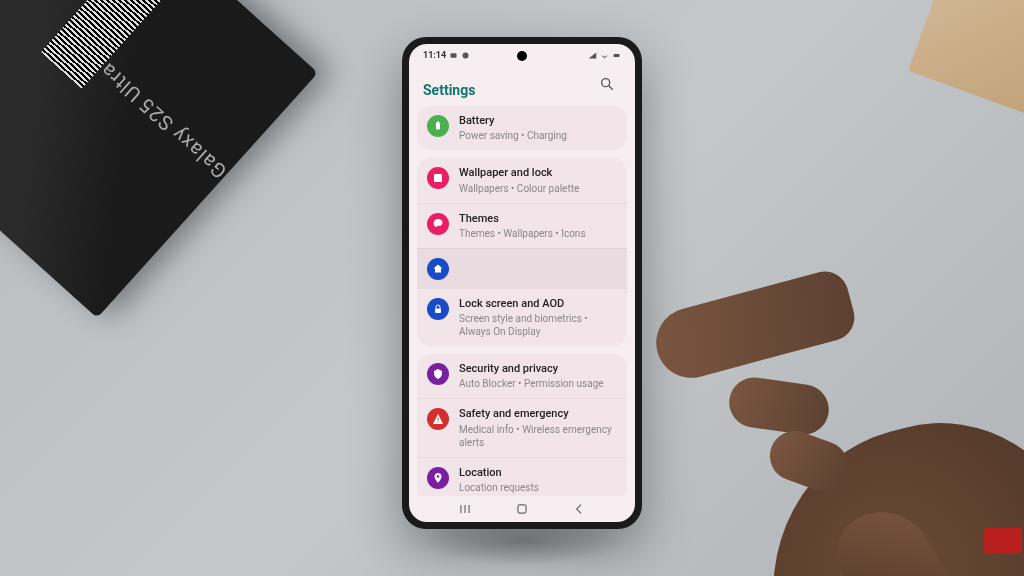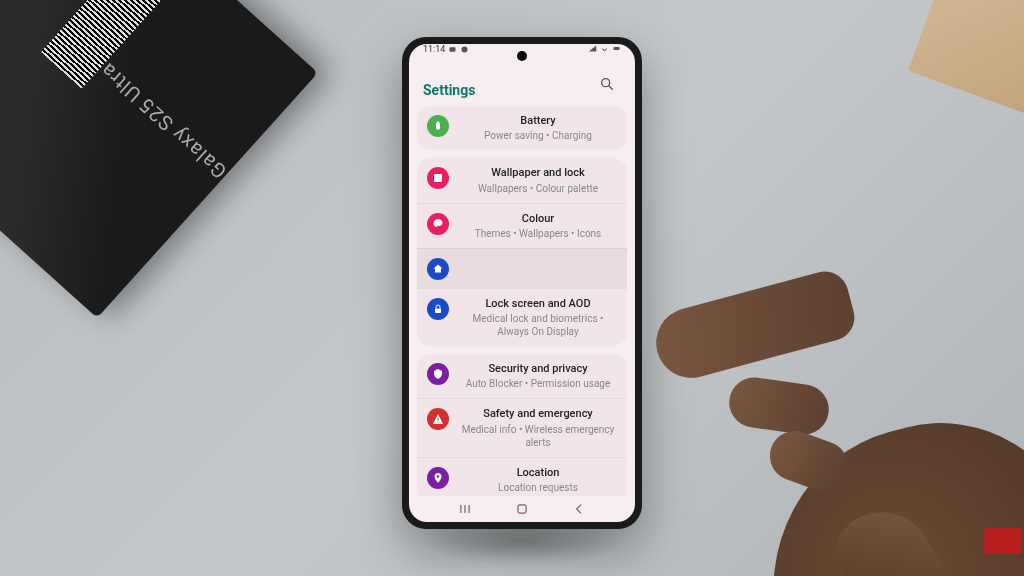--- a/index.html
+++ b/index.html
@@ -80,25 +80,25 @@
     border-radius: 18px;
     overflow: hidden;
     display: flex;
     flex-direction: column;
   }
   
   
   .status-bar {
     height: 22px;
     display: flex;
-    align-items: flex-start;
+    align-items: center;
     justify-content: space-between;
     padding: 0 14px;
     font-size: 9px;
-    font-weight: 400;
+    font-weight: 700;
     color: #333;
   }
   .status-left, .status-right { display: flex; align-items: center; gap: 3px; }
   .status-icon { width: 9px; height: 9px; display: inline-block; }
   
   
   .header {
     display: flex;
     align-items: center;
     justify-content: space-between;
@@ -124,21 +124,20 @@
     flex: 1;
     overflow: hidden;
     padding: 0 8px;
   }
   
   .card {
     background: #f2e5ea;
     border-radius: 14px;
     margin-bottom: 8px;
     overflow: hidden;
-    text-align: center;
   }
   
   .row {
     display: flex;
     align-items: flex-start;
     padding: 8px 10px;
     gap: 10px;
     min-height: 36px;
   }
   .row + .row {
@@ -340,41 +339,41 @@
             <div class="row-subtitle">Wallpapers • Colour palette</div>
           </div>
         </div>
         <div class="row">
           <div class="icon-badge" style="background:#e91e63">
             <svg viewBox="0 0 24 24">
                 <path d="M12 2 C7 2 3 6 3 11 c0 4 3 7 7 7 l1-3 3 1 c4 0 7-3 7-7 C21 5 17 2 12 2 Z"></path>
               </svg>
           </div>
           <div class="row-text">
-            <div class="row-title">Colour</div>
+            <div class="row-title">Themes</div>
             <div class="row-subtitle">Themes • Wallpapers • Icons</div>
           </div>
         </div>
         <div class="row highlighted">
           <div class="icon-badge" style="background:#1a4bc7">
             <svg viewBox="0 0 24 24">
                 <path d="M12 3 L3 11 h3 v8 h12 v-8 h3 Z"></path>
               </svg>
           </div>
         </div>
         <div class="row">
           <div class="icon-badge" style="background:#1a4bc7">
             <svg viewBox="0 0 24 24">
                 <rect x="6" y="11" width="12" height="9" rx="2"></rect>
                 <path d="M8 11 V8 a4 4 0 0 1 8 0 v3" fill="none" stroke="white" stroke-width="2"></path>
               </svg>
           </div>
           <div class="row-text">
             <div class="row-title">Lock screen and AOD</div>
-            <div class="row-subtitle">Medical lock and biometrics • Always On Display</div>
+            <div class="row-subtitle">Screen style and biometrics • Always On Display</div>
           </div>
         </div>
       </div>
 
       <div class="card">
         <div class="row">
           <div class="icon-badge" style="background:#7b1fa2">
             <svg viewBox="0 0 24 24">
                 <path d="M12 2 L4 6 v5 c0 5 3 9 8 11 c5-2 8-6 8-11 V6 Z"></path>
               </svg>

